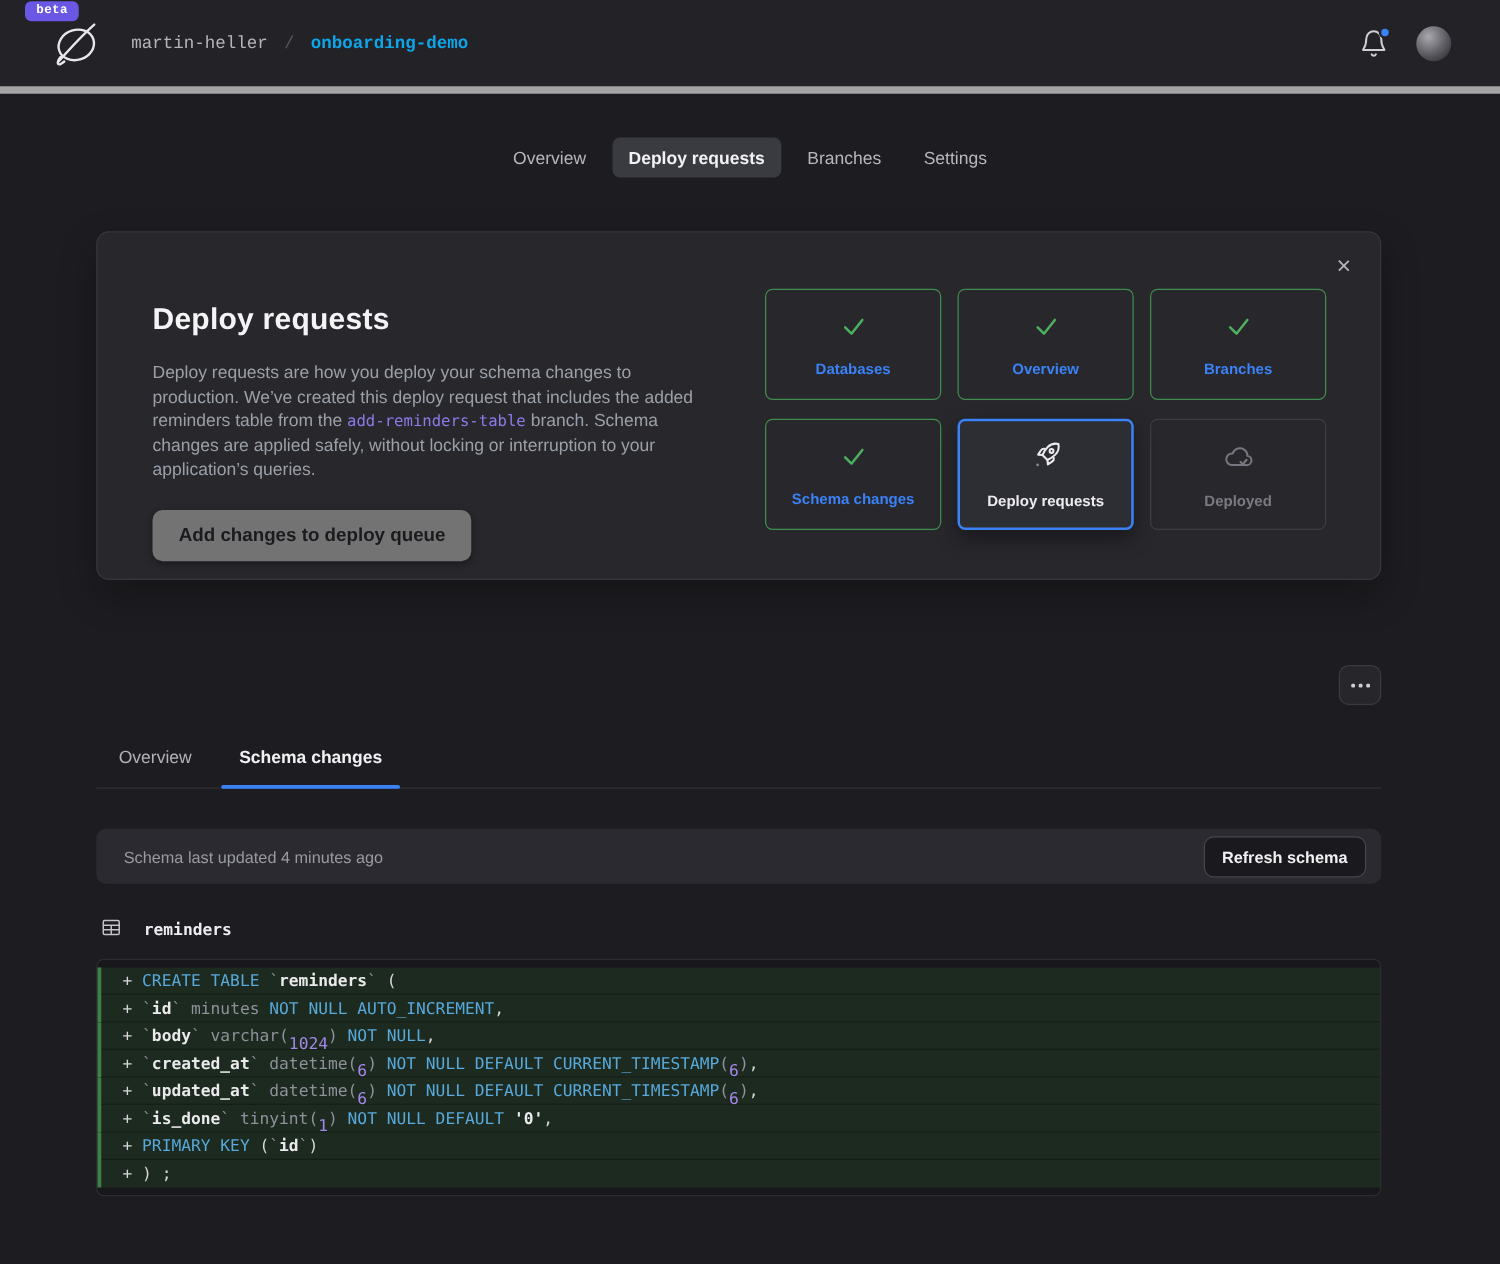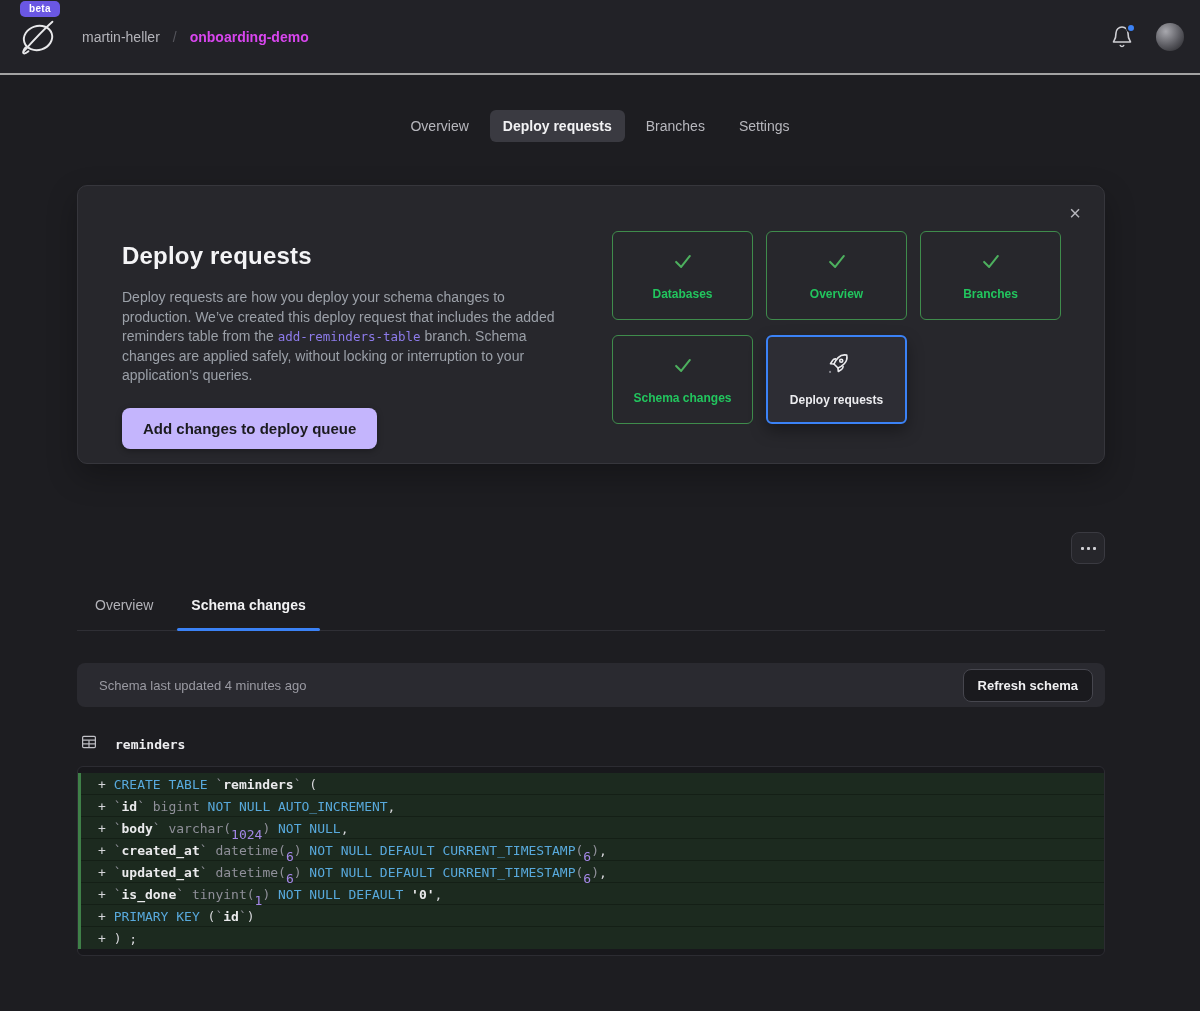--- a/index.html
+++ b/index.html
@@ -3,29 +3,29 @@
 <meta charset="utf-8">
 <style>
   * { box-sizing: border-box; }
   html,body { margin:0; padding:0; }
   body {
     width:1200px; height:1011px; position:relative; overflow:hidden;
     background:#1d1d21; font-family:"Liberation Sans", sans-serif;
     -webkit-font-smoothing:antialiased;
   }
   
-  .header { height:75px; background:#222227; border-bottom:2px solid #a3a3a3;
-    display:flex; align-items:center; padding:0 16px; }
+  .header { height:75px; background:#222227; border-bottom:6px solid #a3a3a3;
+    display:flex; align-items:center; padding:0 39px;font-family:Liberation Mono, monospace; }
   .beta-badge { position:absolute; top:1px; left:20px; background:#6a57e3; color:#fff;
     font-size:10px; font-weight:700; padding:2px 9px 3px; border-radius:5px; letter-spacing:.3px; }
   .logo { width:46px; height:46px; display:block; }
   .breadcrumb { display:flex; align-items:center; gap:13px; margin-left:20px; font-size:14px; }
   .crumb-org { color:#b4b4ba; }
   .crumb-sep { color:#55555c; }
-  .crumb-db { color:#d946ef; font-weight:600; }
+  .crumb-db { color:#0ea5e9; font-weight:600; }
   .header-right { margin-left:auto; display:flex; align-items:center; gap:22px; }
   .bell-wrap { position:relative; width:24px; height:24px; }
   .bell-dot { position:absolute; top:-2px; right:-2px; width:10px; height:10px;
     background:#3b82f6; border-radius:50%; border:2px solid #222227; }
   .avatar { width:28px; height:28px; border-radius:50%;
     background:radial-gradient(circle at 35% 30%, #a8a8ae, #5a5a60 55%, #26262a 95%); }
   
   .nav-tabs { display:flex; justify-content:center; gap:8px; margin-top:35px; }
   .nav-tab { font-size:14px; color:#b7b7bd; padding:8px 13px; border-radius:6px; }
   .nav-tab.active { background:#3a3a41; color:#f2f2f4; font-weight:600; }
@@ -35,28 +35,28 @@
   .onboarding-card { margin-top:43px; height:279px; background:#27272c;
     border:1px solid #36363c; border-radius:10px; position:relative;
     padding:56px 44px 0; box-shadow:0 12px 30px rgba(0,0,0,.28); }
   .card-close { position:absolute; top:14px; right:16px; width:26px; height:26px;
     background:transparent; border:none; color:#b6b6bc; font-size:20px; line-height:26px;
     text-align:center; padding:0; font-family:inherit; }
   .card-left { width:460px; }
   .card-title { margin:0; font-size:24px; font-weight:700; color:#f4f4f6; letter-spacing:.2px; }
   .card-desc { margin:18px 0 0; font-size:14px; line-height:19.5px; color:#9ba0a8; width:450px; }
   .inline-code { font-family:"DejaVu Sans Mono", monospace; font-size:12.5px; color:#8d7bea; }
-  .cta-btn { margin-top:22px; background:#c4b5fd; color:#1b1b1f; border:none; border-radius:8px;
+  .cta-btn { margin-top:22px; background:#737373; color:#1b1b1f; border:none; border-radius:8px;
     font-size:15px; font-weight:700; padding:12px 21px; font-family:inherit;
     box-shadow:0 2px 6px rgba(0,0,0,.3); }
   .tiles { position:absolute; top:45px; right:43px; display:grid;
     grid-template-columns:repeat(3, 141px); grid-auto-rows:89px; gap:15px 13px; }
   .tile { border:1px solid #3f8c4c; border-radius:6px; display:flex; flex-direction:column;
     align-items:center; justify-content:center; gap:11px; }
-  .tile-label { font-size:12px; font-weight:600; color:#22c55e; }
+  .tile-label { font-size:12px; font-weight:600; color:#3b82f6; }
   .tile.active { border:2px solid #3b82f6; background:#2d2d34; box-shadow:0 7px 16px rgba(0,0,0,.35); }
   .tile.active .tile-label { color:#ececef; }
   .tile.pending { border:1px solid #3c3c43; }
   .tile.pending .tile-label { color:#7a7a82; }
   
   .dr-header { margin-top:68px; display:flex; align-items:flex-start; }
   .dr-title-row { display:flex; align-items:center; gap:10px; }
   .dr-title { font-size:18px; font-weight:700; color:#f0f0f2; }
   .dr-number { font-size:18px; color:#85858d; }
   .status-badge { border:1px solid #3f8c4c; color:#4fb35f; font-size:12px;
@@ -172,20 +172,27 @@
         <div class="tile active">
           <span><svg viewBox="0 0 24 24" width="26" height="26" fill="none" stroke="#ececef" stroke-width="1.5" stroke-linecap="round" stroke-linejoin="round">
               <path d="M12.9 14.8 9.2 11.1c.9-2.2 2.2-4.2 3.9-5.9C15.5 2.8 18.5 2.4 21 2.9c.5 2.5.1 5.5-2.3 7.9-1.7 1.7-3.7 3-5.8 4z"></path>
               <circle cx="15.9" cy="8.1" r="1.4"></circle>
               <path d="M9.2 11.1 6 10.8l2-3.1c.6-.9 1.6-1.4 2.7-1.3"></path>
               <path d="M12.9 14.8l.3 3.2 3.1-2c.9-.6 1.4-1.6 1.3-2.7"></path>
               <circle cx="5.6" cy="18.4" r="1" fill="#8a8a92" stroke="none"></circle>
             </svg></span>
           <div class="tile-label">Deploy requests</div>
         </div>
+        <div class="tile pending">
+          <span><svg viewBox="0 0 24 24" width="26" height="26" fill="none" stroke="#77777f" stroke-width="1.5" stroke-linecap="round" stroke-linejoin="round">
+              <path d="M17.3 18.5H7a4.25 4.25 0 1 1 .6-8.46 5.5 5.5 0 0 1 10.79 1.51 3.5 3.5 0 0 1-1.09 6.95z"></path>
+              <path d="M13.3 16.2l1.7 1.7 2.8-3.3"></path>
+            </svg></span>
+          <div class="tile-label">Deployed</div>
+        </div>
       </div>
   </div>
 
   <div class="dr-header">
     <button class="dr-menu">
       <span style="display:flex;gap:3px;">
         <span class="dot"></span>
           <span class="dot"></span>
           <span class="dot"></span>
       </span>
@@ -209,21 +216,21 @@
         <line x1="3.5" y1="9.5" x2="20.5" y2="9.5"></line>
         <line x1="3.5" y1="14.5" x2="20.5" y2="14.5"></line>
         <line x1="12" y1="9.5" x2="12" y2="19.5"></line>
       </svg>
     </span>
     <span class="table-name">reminders</span>
   </div>
 
   <div class="code-block">
       <div class="code-line"><span class="tok-p">+ </span><span class="tok-k">CREATE TABLE</span><span class="tok-p"> </span><span class="tok-t">`</span><span class="tok-i">reminders</span><span class="tok-t">`</span><span class="tok-p"> (</span></div>
-      <div class="code-line"><span class="tok-p">+ </span><span class="tok-t">`</span><span class="tok-i">id</span><span class="tok-t">`</span><span class="tok-p"> </span><span class="tok-t">bigint</span><span class="tok-p"> </span><span class="tok-k">NOT NULL AUTO_INCREMENT</span><span class="tok-p">,</span></div>
+      <div class="code-line"><span class="tok-p">+ </span><span class="tok-t">`</span><span class="tok-i">id</span><span class="tok-t">`</span><span class="tok-p"> </span><span class="tok-t">minutes</span><span class="tok-p"> </span><span class="tok-k">NOT NULL AUTO_INCREMENT</span><span class="tok-p">,</span></div>
       <div class="code-line"><span class="tok-p">+ </span><span class="tok-t">`</span><span class="tok-i">body</span><span class="tok-t">`</span><span class="tok-p"> </span><span class="tok-t">varchar(</span><span class="tok-n">1024</span><span class="tok-t">)</span><span class="tok-p"> </span><span class="tok-k">NOT NULL</span><span class="tok-p">,</span></div>
       <div class="code-line"><span class="tok-p">+ </span><span class="tok-t">`</span><span class="tok-i">created_at</span><span class="tok-t">`</span><span class="tok-p"> </span><span class="tok-t">datetime(</span><span class="tok-n">6</span><span class="tok-t">)</span><span class="tok-p"> </span><span class="tok-k">NOT NULL DEFAULT CURRENT_TIMESTAMP</span><span class="tok-t">(</span><span class="tok-n">6</span><span class="tok-t">)</span><span class="tok-p">,</span></div>
       <div class="code-line"><span class="tok-p">+ </span><span class="tok-t">`</span><span class="tok-i">updated_at</span><span class="tok-t">`</span><span class="tok-p"> </span><span class="tok-t">datetime(</span><span class="tok-n">6</span><span class="tok-t">)</span><span class="tok-p"> </span><span class="tok-k">NOT NULL DEFAULT CURRENT_TIMESTAMP</span><span class="tok-t">(</span><span class="tok-n">6</span><span class="tok-t">)</span><span class="tok-p">,</span></div>
       <div class="code-line"><span class="tok-p">+ </span><span class="tok-t">`</span><span class="tok-i">is_done</span><span class="tok-t">`</span><span class="tok-p"> </span><span class="tok-t">tinyint(</span><span class="tok-n">1</span><span class="tok-t">)</span><span class="tok-p"> </span><span class="tok-k">NOT NULL DEFAULT</span><span class="tok-p"> </span><span class="tok-s">'0'</span><span class="tok-p">,</span></div>
       <div class="code-line"><span class="tok-p">+ </span><span class="tok-k">PRIMARY KEY</span><span class="tok-p"> (</span><span class="tok-t">`</span><span class="tok-i">id</span><span class="tok-t">`</span><span class="tok-p">)</span></div>
       <div class="code-line"><span class="tok-p">+ ) </span><span class="tok-p">;</span></div>
     </div>
 
 </div>
 

